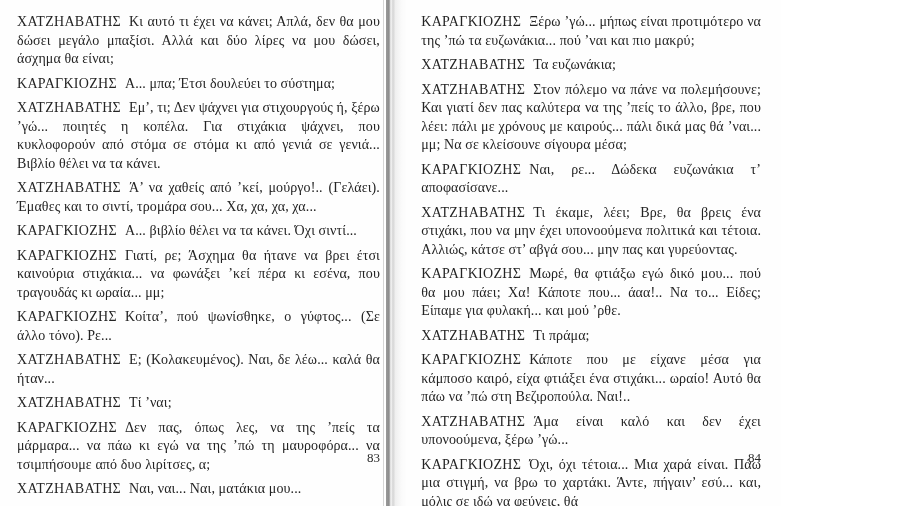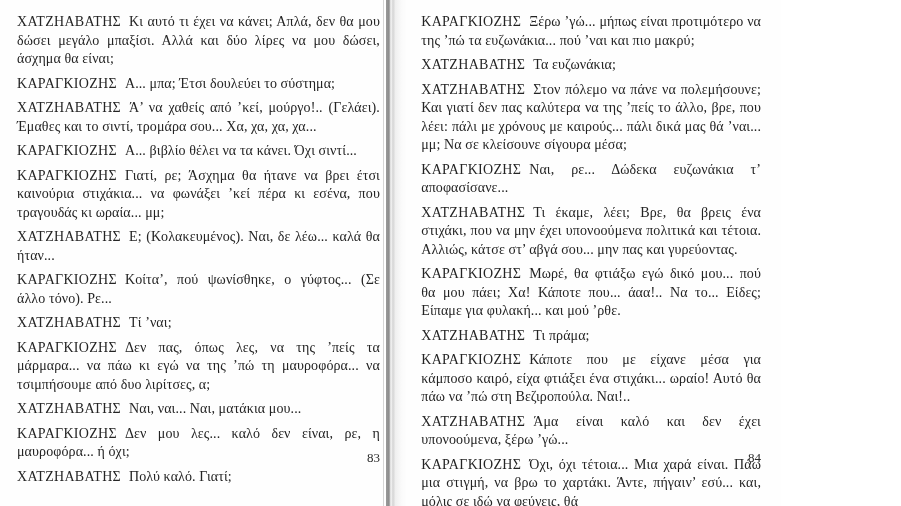--- a/index.html
+++ b/index.html
@@ -66,25 +66,26 @@
 </style>
 </head>
 <body>
 
 <div class="book">
 
   <div class="page page-left">
     <div class="dialogue">
         <p class="line"><span class="speaker">ΧΑΤΖΗΑΒΑΤΗΣ</span>Κι αυτό τι έχει να κάνει; Απλά, δεν θα μου δώσει μεγάλο μπαξίσι. Αλλά και δύο λίρες να μου δώσει, άσχημα θα είναι;</p>
         <p class="line"><span class="speaker">ΚΑΡΑΓΚΙΟΖΗΣ</span>Α... μπα; Έτσι δουλεύει το σύστημα;</p>
+        <p class="line"><span class="speaker">ΧΑΤΖΗΑΒΑΤΗΣ</span>Εμ’, τι; Δεν ψάχνει για στιχουργούς ή, ξέρω ’γώ... ποιητές η κοπέλα. Για στιχάκια ψάχνει, που κυκλοφορούν από στόμα σε στόμα κι από γενιά σε γενιά... Βιβλίο θέλει να τα κάνει.</p>
         <p class="line"><span class="speaker">ΧΑΤΖΗΑΒΑΤΗΣ</span>Ά’ να χαθείς από ’κεί, μούργο!.. (Γελάει). Έμαθες και το σιντί, τρομάρα σου... Χα, χα, χα, χα...</p>
         <p class="line"><span class="speaker">ΚΑΡΑΓΚΙΟΖΗΣ</span>Α... βιβλίο θέλει να τα κάνει. Όχι σιντί...</p>
         <p class="line"><span class="speaker">ΚΑΡΑΓΚΙΟΖΗΣ</span>Γιατί, ρε; Άσχημα θα ήτανε να βρει έτσι καινούρια στιχάκια... να φωνάξει ’κεί πέρα κι εσένα, που τραγουδάς κι ωραία... μμ;</p>
+        <p class="line"><span class="speaker">ΚΑΡΑΓΚΙΟΖΗΣ</span>Κοίτα’, πού ψωνίσθηκε, ο γύφτος... (Σε άλλο τόνο). Ρε...</p>
         <p class="line"><span class="speaker">ΧΑΤΖΗΑΒΑΤΗΣ</span>Ε; (Κολακευμένος). Ναι, δε λέω... καλά θα ήταν...</p>
-        <p class="line"><span class="speaker">ΚΑΡΑΓΚΙΟΖΗΣ</span>Κοίτα’, πού ψωνίσθηκε, ο γύφτος... (Σε άλλο τόνο). Ρε...</p>
         <p class="line"><span class="speaker">ΧΑΤΖΗΑΒΑΤΗΣ</span>Τί ’ναι;</p>
         <p class="line"><span class="speaker">ΚΑΡΑΓΚΙΟΖΗΣ</span>Δεν πας, όπως λες, να της ’πείς τα μάρμαρα... να πάω κι εγώ να της ’πώ τη μαυροφόρα... να τσιμπήσουμε από δυο λιρίτσες, α;</p>
         <p class="line"><span class="speaker">ΧΑΤΖΗΑΒΑΤΗΣ</span>Ναι, ναι... Ναι, ματάκια μου...</p>
         <p class="line"><span class="speaker">ΚΑΡΑΓΚΙΟΖΗΣ</span>Δεν μου λες... καλό δεν είναι, ρε, η μαυροφόρα... ή όχι;</p>
         <p class="line"><span class="speaker">ΧΑΤΖΗΑΒΑΤΗΣ</span>Πολύ καλό. Γιατί;</p>
       </div>
     <div class="page-number">83</div>
   </div>
 
   <div class="spine"></div>

